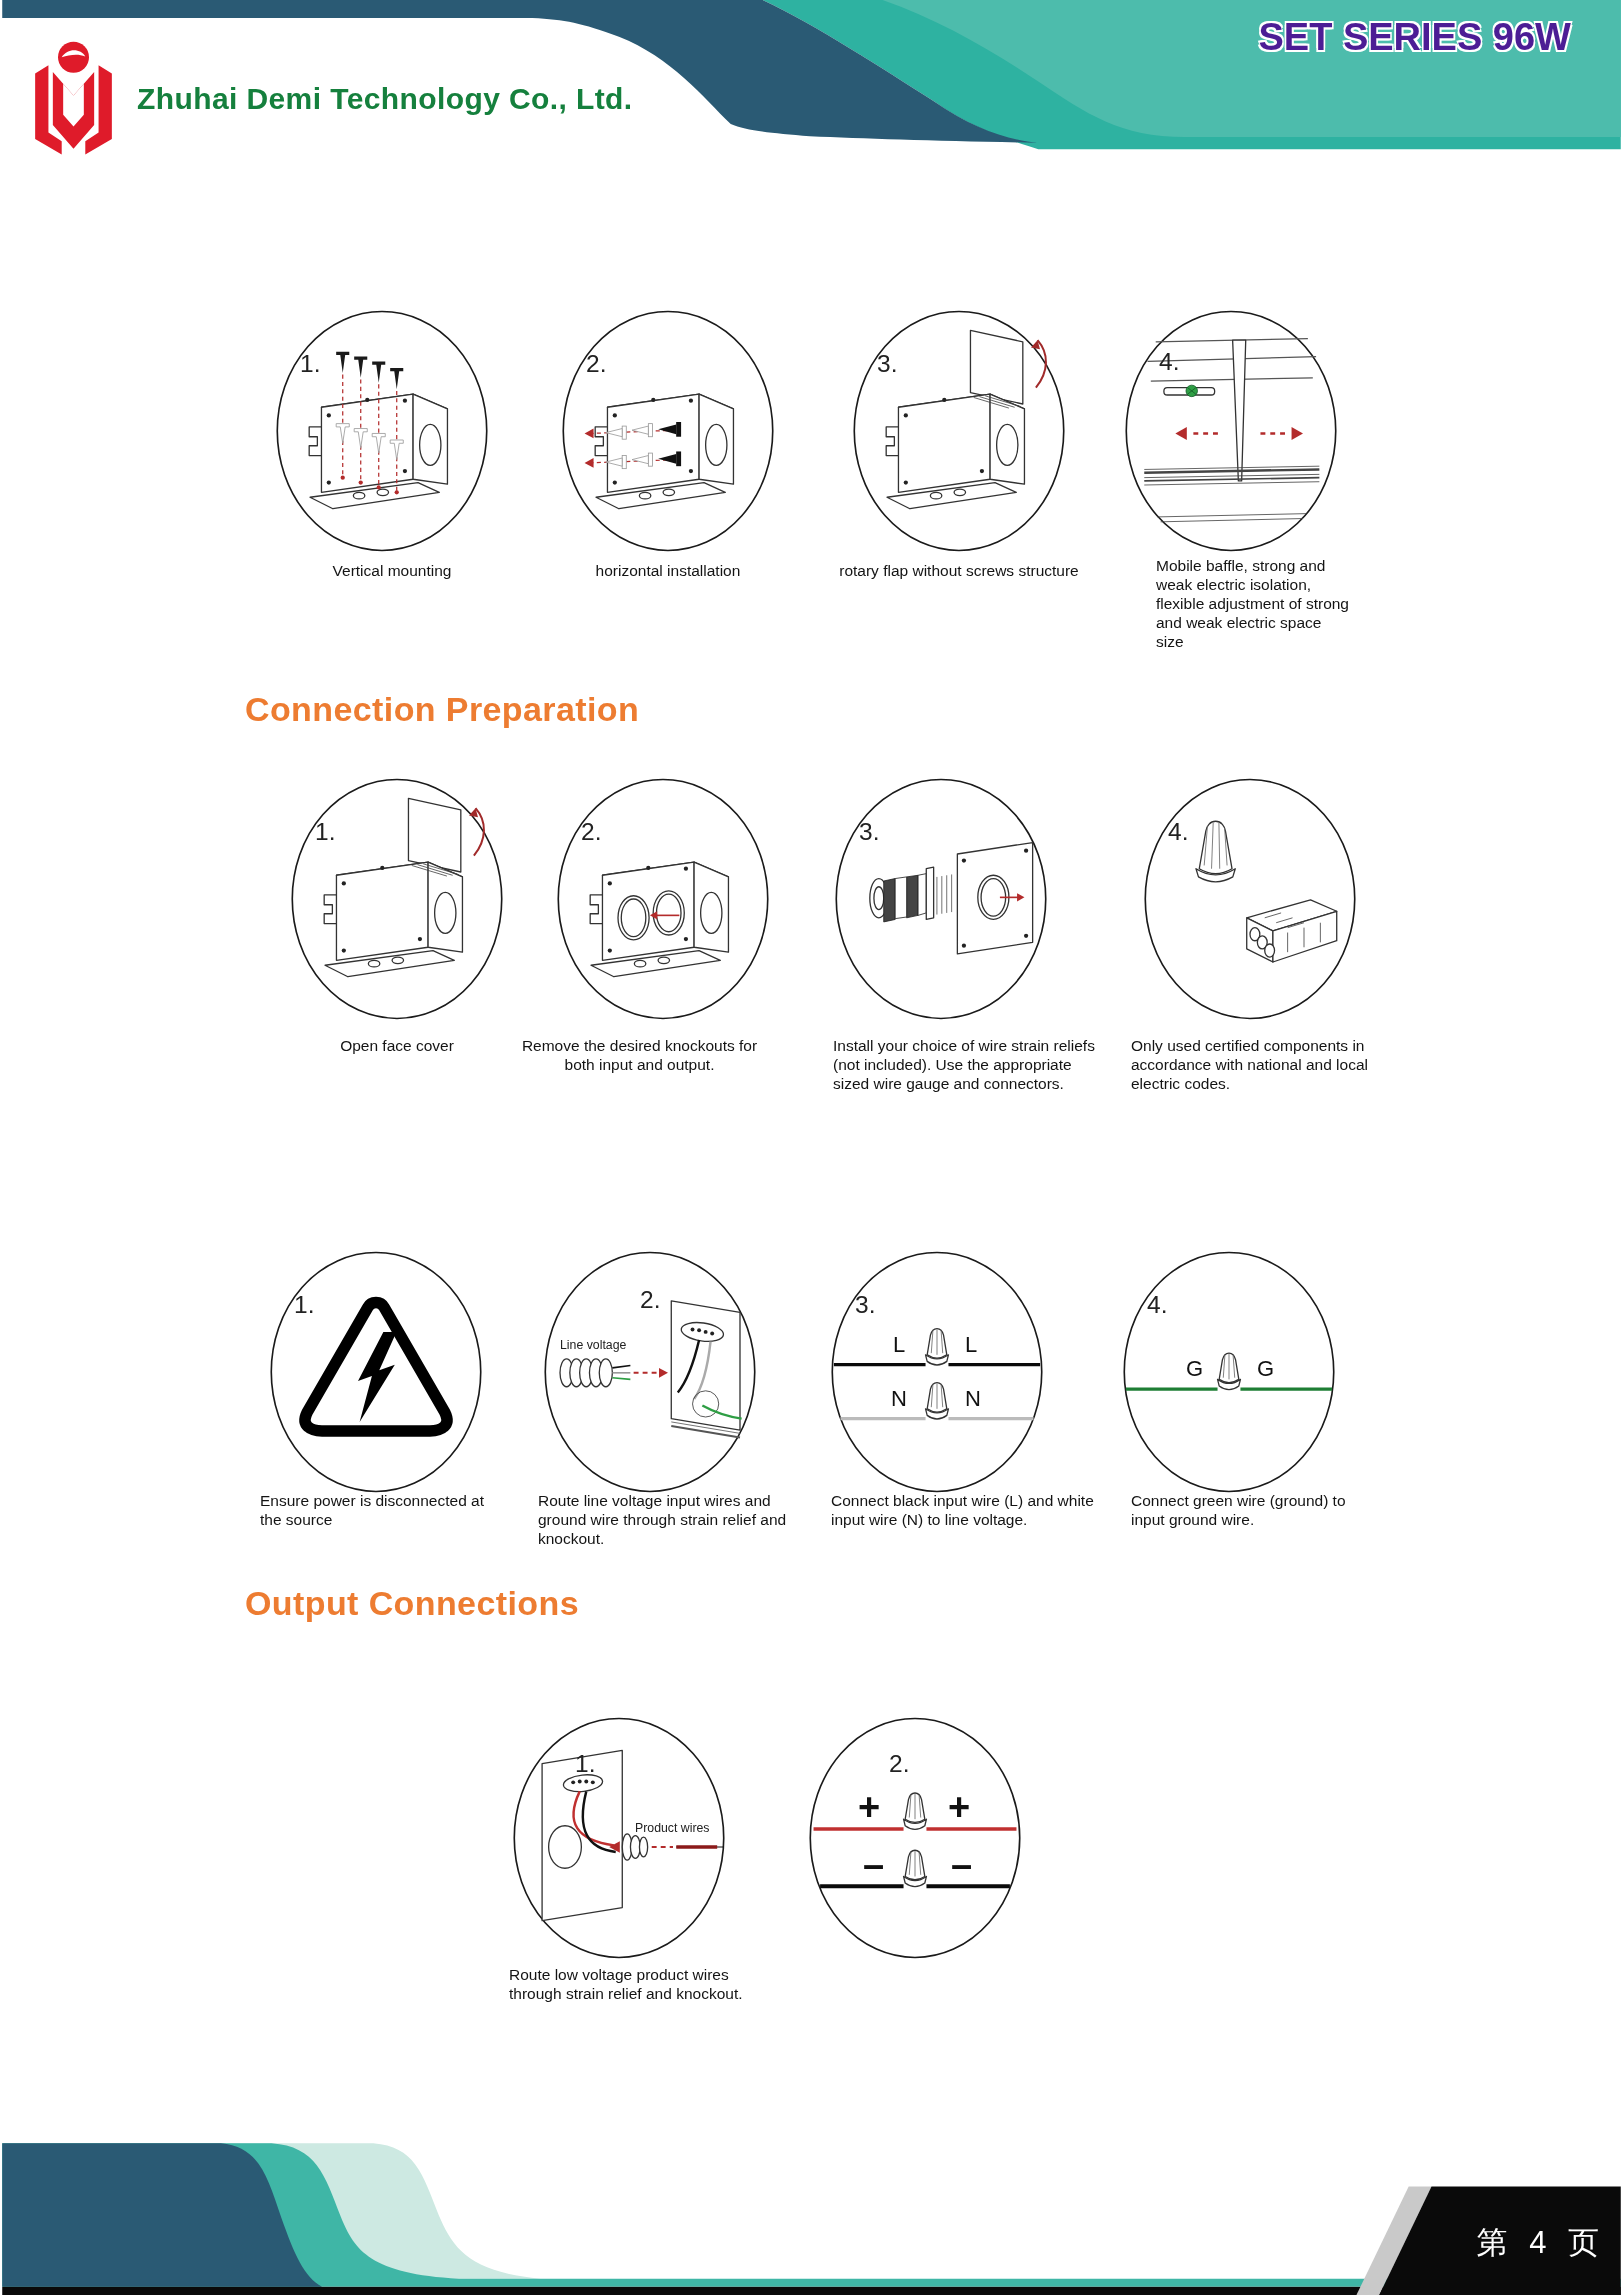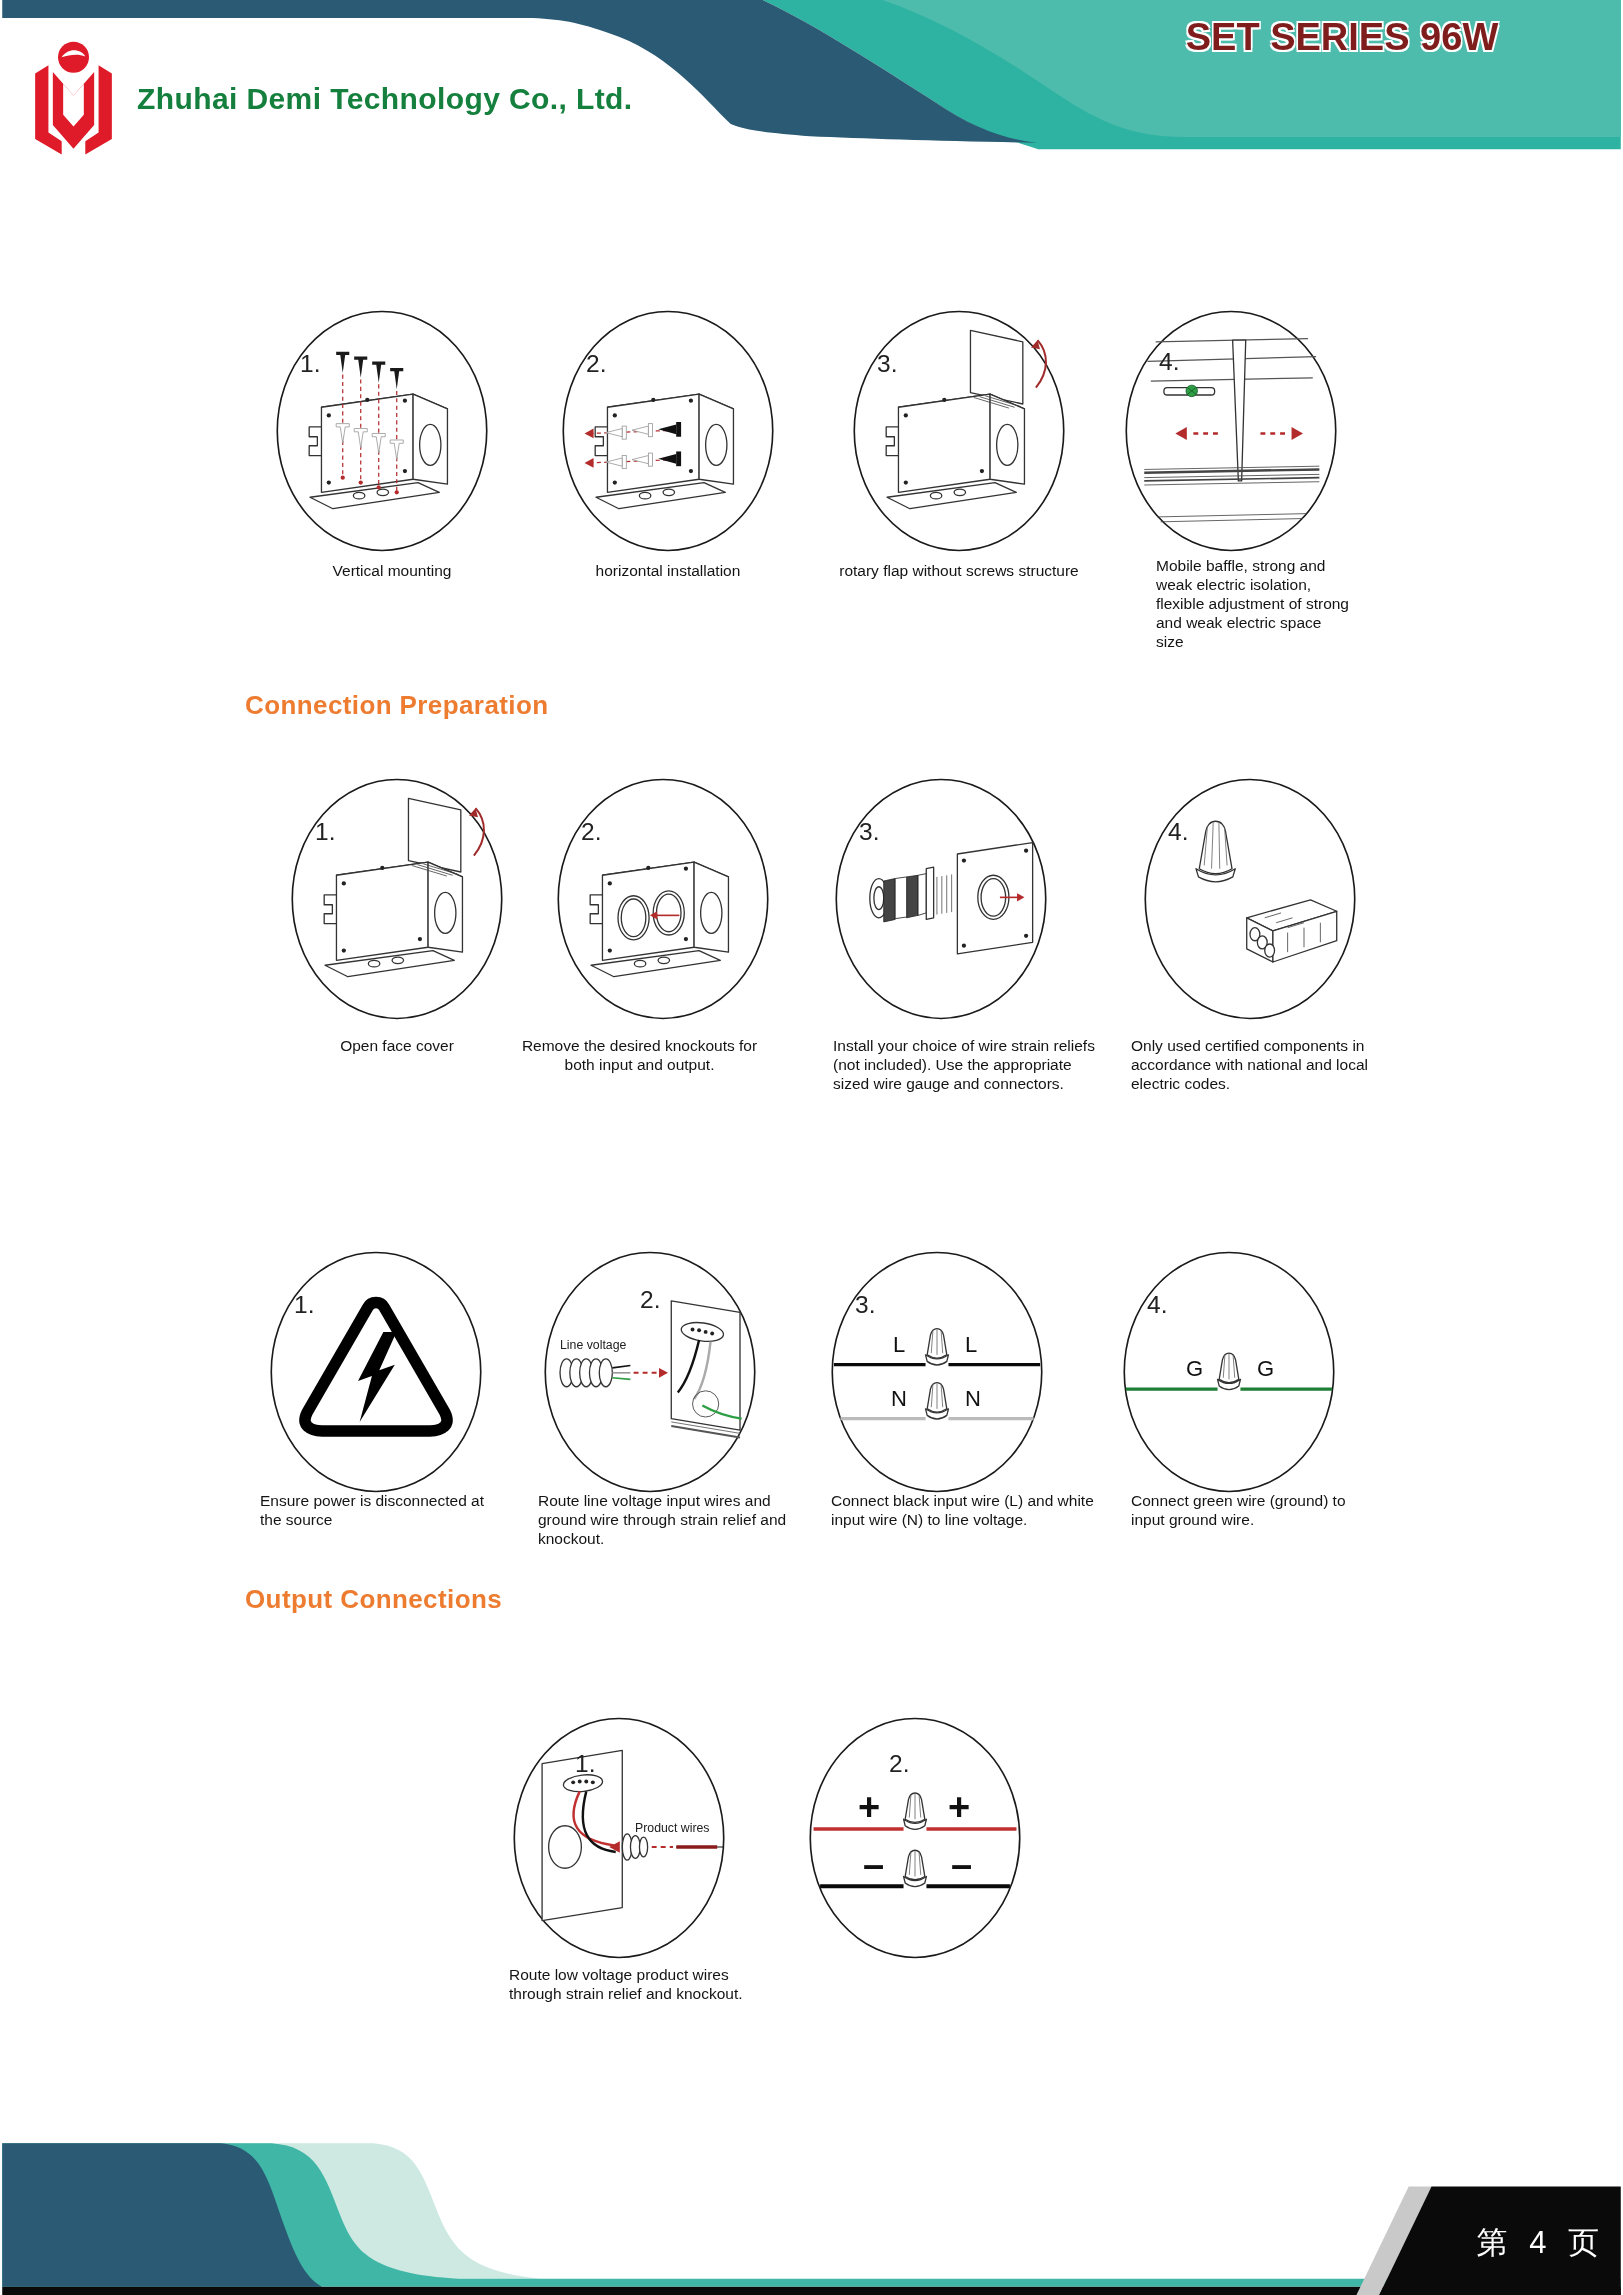--- a/index.html
+++ b/index.html
@@ -1,24 +1,24 @@
 <!DOCTYPE html>
 <html style="font-size:13px"><head>
 <meta charset="utf-8">
 <style>
   html,body{margin:0;padding:0;background:#888;}
   .page{position:relative;width:1623px;height:2295px;background:#ffffff;overflow:hidden;
         font-family:"Liberation Sans",sans-serif;margin:0 auto;}
   svg{display:block}
   .abs{position:absolute}
   .hdr-company{position:absolute;left:137px;top:82px;font-size:30px;font-weight:bold;color:#15803d;letter-spacing:0.4px}
-  .hdr-series{position:absolute;left:1113px;top:16.4px;width:458px;text-align:center;font-size:38px;font-weight:bold;
-        color:#7f1d1d;text-shadow:-1.6px -1.6px 0 #fff,1.6px -1.6px 0 #fff,-1.6px 1.6px 0 #fff,1.6px 1.6px 0 #fff,0 1.6px 0 #fff,0 -1.6px 0 #fff;}
+  .hdr-series{position:absolute;left:1113px;top:16.4px;width:458px;text-align:right;font-size:38px;font-weight:bold;
+        color:#4c1d95;text-shadow:-1.6px -1.6px 0 #fff,1.6px -1.6px 0 #fff,-1.6px 1.6px 0 #fff,1.6px 1.6px 0 #fff,0 1.6px 0 #fff,0 -1.6px 0 #fff;}
   .hdr-product{position:absolute;left:1063px;top:80px;width:540px;text-align:center;font-size:29px;font-weight:600;color:#0d0d0d}
-  h2.sec{position:absolute;left:245px;margin:0;font-size:26px;font-weight:bold;color:#ed7c31;letter-spacing:0.4px}
+  h2.sec{position:absolute;left:245px;margin:0;font-size:34px;font-weight:bold;color:#ed7c31;letter-spacing:0.4px}
   .fig{position:absolute;width:216px;height:244px}
   .num{position:absolute;left:26px;top:41px;font-size:24.5px;color:#222}
   .cap{position:absolute;font-size:15.5px;line-height:19px;color:#141414}
   .cap.center{text-align:center}
   .ring{fill:#ffffff;stroke:#1a1a1a;stroke-width:2}
   .la{stroke:#333;stroke-width:1.6;fill:#fff;stroke-linejoin:round}
   .nf{fill:none}
   .wl{position:absolute;font-size:22px;color:#111}
   .pm{position:absolute;font-size:38px;font-weight:bold;color:#111}
   .sml{position:absolute;font-size:12.3px;color:#222}

